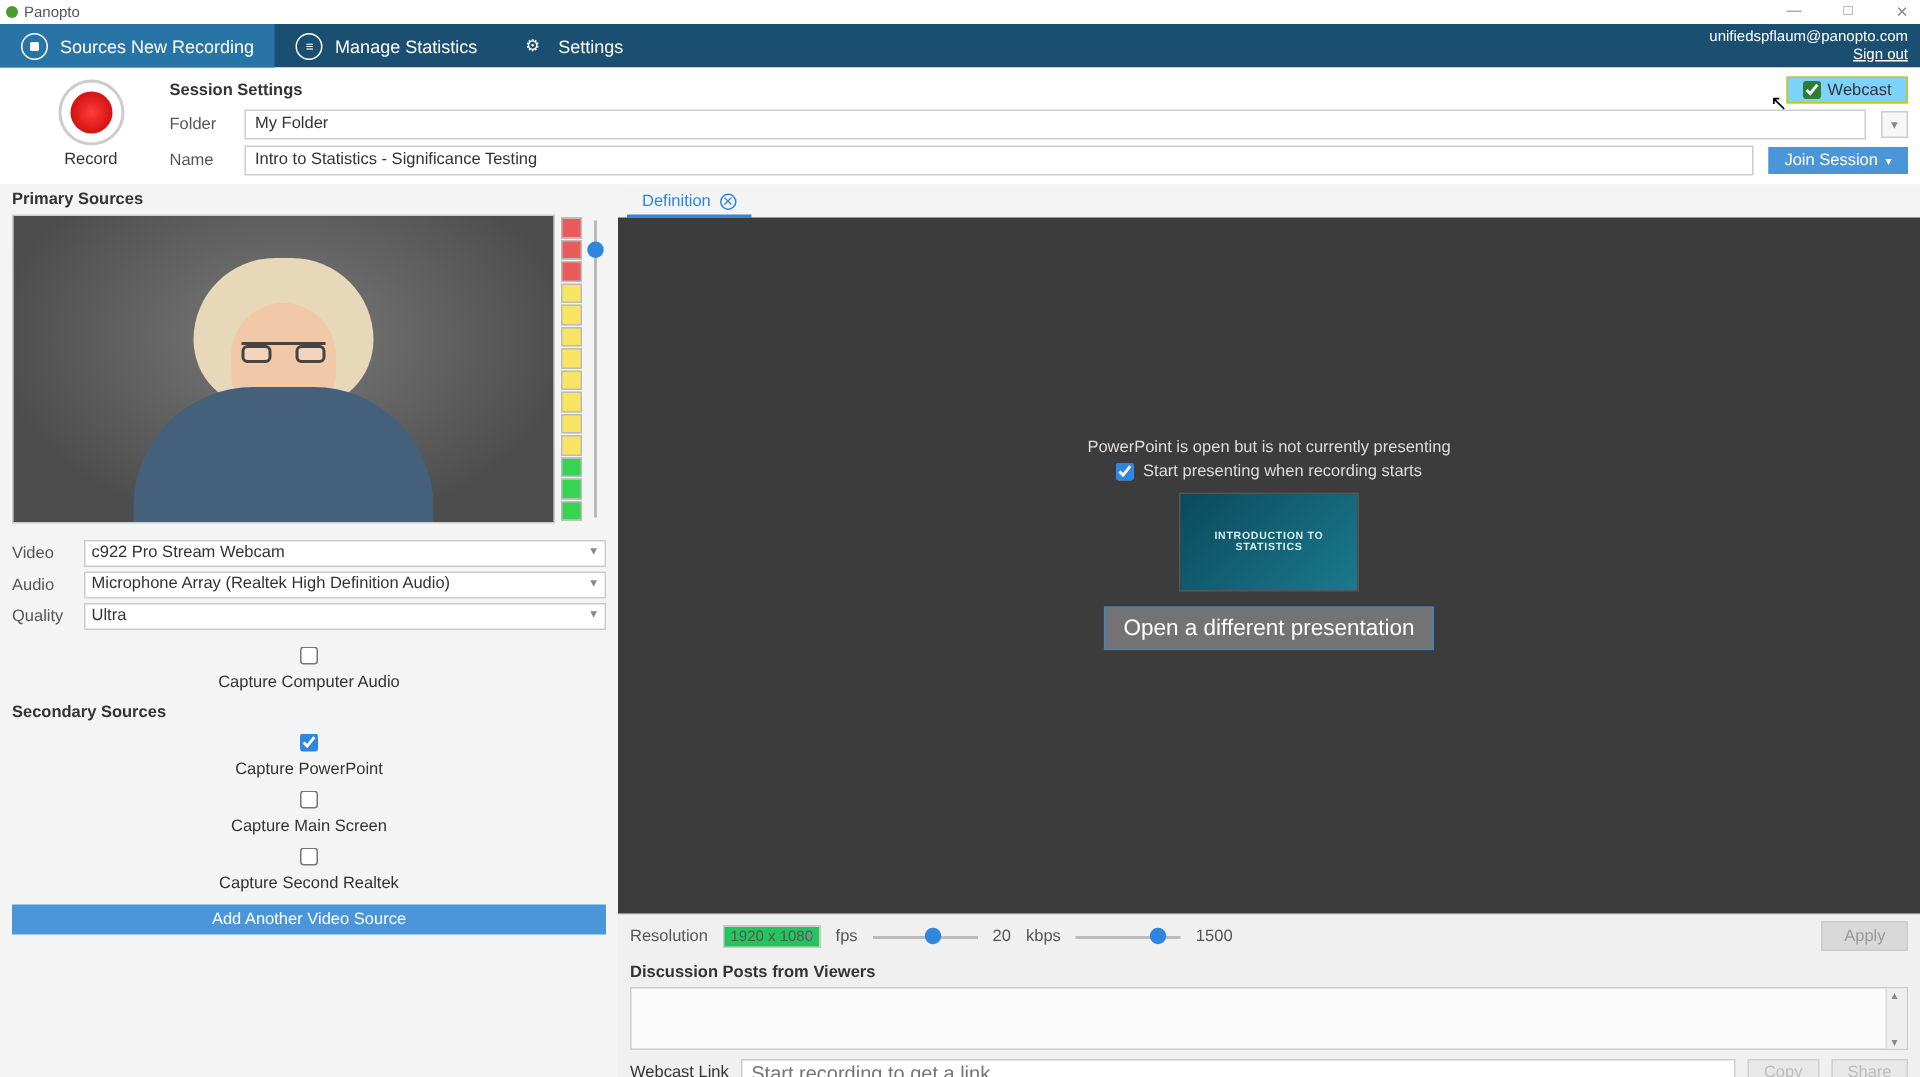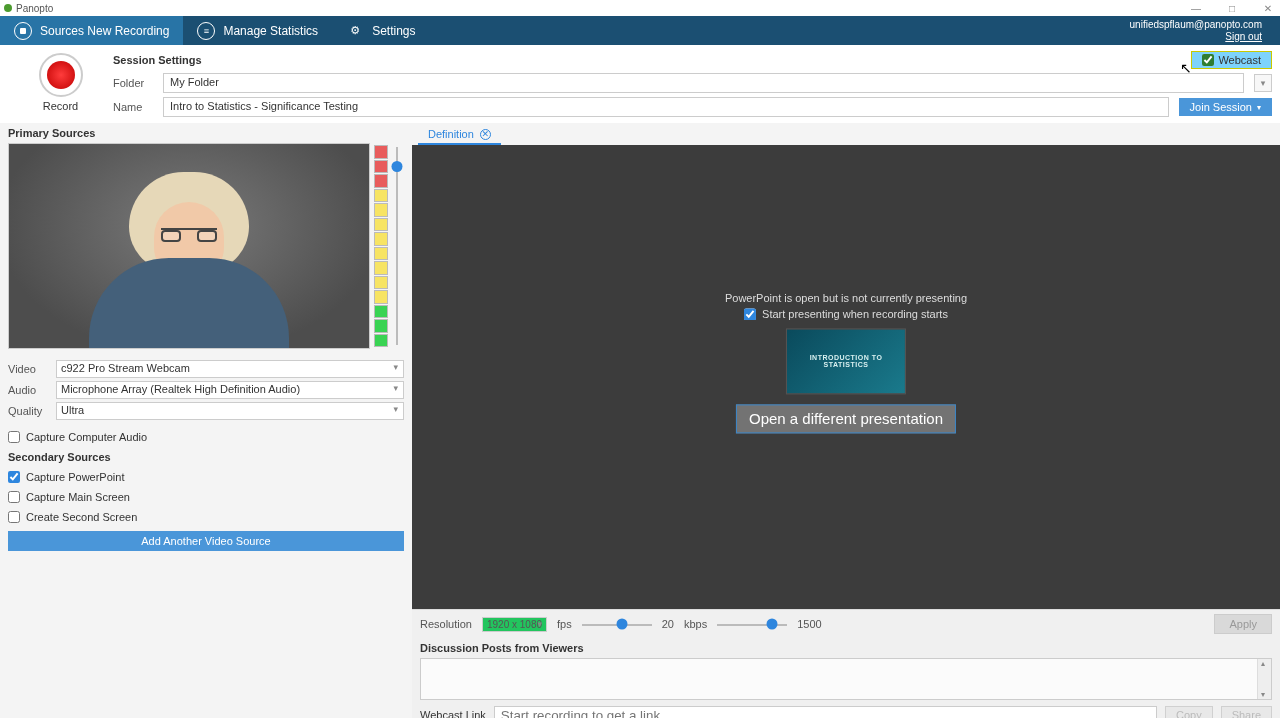--- a/index.html
+++ b/index.html
@@ -14,21 +14,21 @@
 
 
 .top-nav { height: 29px; background: #1b4f72; display: flex; align-items: center; color: #fff; font-size: 12px; }
 .top-nav .nav-item { display: flex; align-items: center; height: 100%; padding: 0 14px; cursor: pointer; gap: 8px; }
 .top-nav .nav-item.active { background: #2874a6; }
 .nav-icon { width: 18px; height: 18px; border: 1.5px solid #fff; border-radius: 50%; display:flex; align-items:center; justify-content:center; font-size:9px;}
 .nav-icon.cam::after { content:""; width:6px; height:6px; background:#fff; border-radius:1px; }
 .nav-icon.list::after { content:"≡"; }
 .nav-icon.gear::after { content:"⚙"; font-size:11px; border:none;}
 .nav-icon.gear { border:none; font-size:14px;}
-.top-right { margin-left: auto; text-align: right; padding-right: 18px; font-size: 10px; line-height: 12px;}
+.top-right { margin-left: auto; text-align: right; padding-right: 8px; font-size: 10px; line-height: 12px;}
 .top-right .signout { text-decoration: underline; cursor: pointer; }
 
 
 .session-area { background: #fff; padding: 6px 8px 6px 8px; display:flex; }
 .record-col { width: 105px; text-align:center; padding-top:2px;}
 .record-btn { width: 44px; height: 44px; border-radius: 50%; border: 2px solid #ccc; background: #fff; display:inline-flex; align-items:center; justify-content:center; cursor:pointer;}
 .record-btn .inner { width: 28px; height: 28px; border-radius: 50%; background: radial-gradient(#ff3c3c,#c00000); }
 .record-label { font-size: 11px; margin-top: 3px; }
 .settings-col { flex: 1; }
 .settings-header { display:flex; align-items:center; }
@@ -62,21 +62,21 @@
 .meter .seg.g{ background:#39d353;} .meter .seg.y{ background:#f7e463;} .meter .seg.r{ background:#e85c5c;}
 .vol-slider { width: 14px; margin-left: 2px; position:relative; }
 .vol-track { position:absolute; left:50%; top:4px; bottom:4px; width:2px; background:#bbb; transform:translateX(-50%);}
 .vol-thumb { position:absolute; left:50%; top:18px; width:11px; height:11px; background:#2e86de; border-radius:50%; transform:translateX(-50%);}
 
 .ps-form { padding: 4px 8px; }
 .sel-row { display:flex; align-items:center; margin: 3px 0; }
 .sel-row label { width: 48px; font-size:11px; color:#555;}
 .sel { flex:1; border:1px solid #ccc; background:#fff; height:18px; font-size:11px; padding: 1px 4px; position:relative;}
 .sel::after { content:"▾"; position:absolute; right:5px; top:1px; color:#888; font-size:9px;}
-.chk-row { display:flex; align-items:center; gap:6px; font-size:11px; padding: 4px 8px;}
+.chk-row { display:flex; align-items:center; gap:6px; font-size:11px; padding: 4px 8px; flex-direction: column;}
 .chk-row input { width:12px; height:12px; }
 .chk-row input:checked { accent-color:#2e86de;}
 .add-source-btn { margin: 4px 8px; background:#4a96d9; color:#fff; text-align:center; padding:4px 0; font-size:11px; cursor:pointer;}
 
 
 .tab-bar { background:#f4f4f4; height: 22px; display:flex; align-items:flex-end; padding-left:6px;}
 .tab { padding: 3px 10px; font-size:11px; color:#2e86de; border-bottom:2px solid #2e86de; display:flex; gap:6px; align-items:center;}
 .tab .close { color:#2e86de; font-size:9px; cursor:pointer; border:1px solid #2e86de; border-radius:50%; width:11px; height:11px; line-height:9px; text-align:center;}
 .stage { flex:1; background:#3c3c3c; position:relative; color:#ddd; }
 .stage-center { position:absolute; left:50%; top:50%; transform:translate(-50%,-60%); text-align:center; font-size:11px; }
@@ -229,21 +229,21 @@
     <label class="chk-row">
       <input type="checkbox" checked="" style="">
       <span>Capture PowerPoint</span>
     </label>
     <label class="chk-row">
       <input type="checkbox" style="">
       <span>Capture Main Screen</span>
     </label>
     <label class="chk-row">
       <input type="checkbox" style="">
-      <span>Create Second Screen</span>
+      <span>Capture Second Realtek</span>
     </label>
     <div class="add-source-btn">Add Another Video Source</div>
   </div>
 
   <div class="right-col">
     <div class="tab-bar">
       <div class="tab">
         <span>Definition</span>
         <span class="close">✕</span>
       </div>

